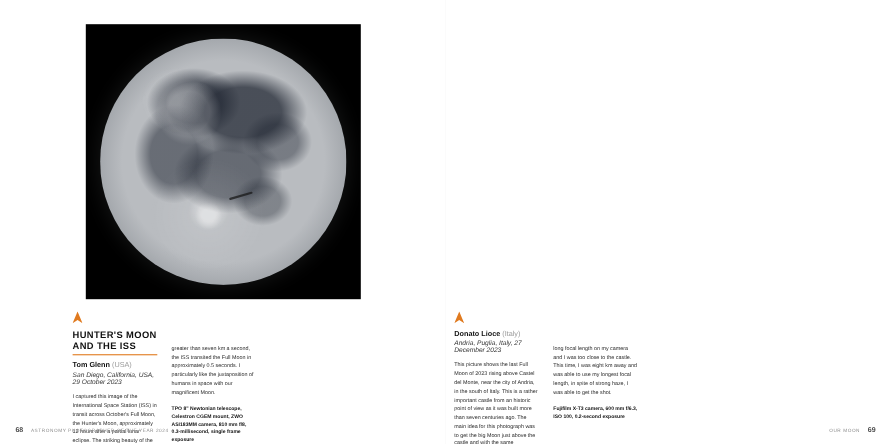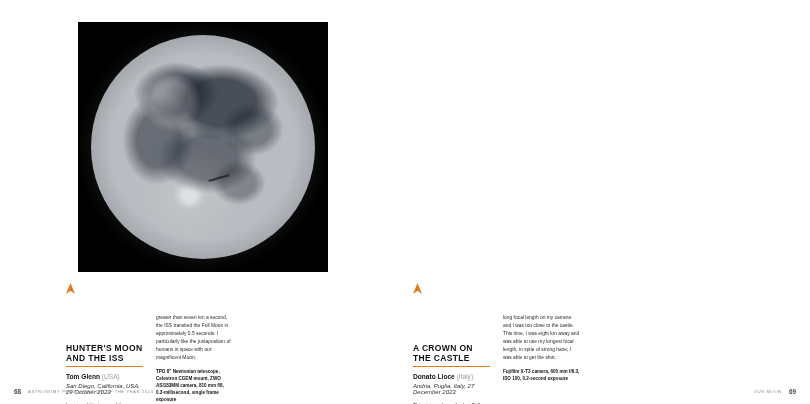--- a/index.html
+++ b/index.html
@@ -37,21 +37,21 @@
     background:
       radial-gradient(circle at 44% 72%, rgba(255,255,255,.34) 0 3%, rgba(255,255,255,.10) 6%, rgba(255,255,255,0) 26%),
       radial-gradient(circle at 30% 25%, rgba(255,255,255,.18) 0 2%, rgba(255,255,255,0) 13%);}
   .iss{position:absolute;left:52%;top:62%;width:22px;height:2px;background:rgba(25,25,25,.75);
     transform:rotate(-16deg);border-radius:1px;}
 
   
   .caret{width:9px;height:11px;color:#e07a1f;font-size:11px;line-height:11px;font-weight:700;}
   .caret svg{display:block;}
   .title{font-size:8.5px;font-weight:700;letter-spacing:.35px;color:#111;
-    text-transform:uppercase;border-bottom:1.4px solid #e07a1f;padding-bottom:3px;display:inline-block;margin-top:44px;}
+    text-transform:uppercase;border-bottom:1.4px solid #e07a1f;padding-bottom:3px;display:inline-block;}
   .author{font-size:6.6px;font-weight:700;color:#111;margin-top:6px;}
   .author .cc{font-weight:400;color:#9a9a9a;}
   .loc{font-size:6px;font-style:italic;color:#333;margin-top:3px;}
   .body{font-size:4.9px;line-height:1.62;color:#2b2b2b;text-align:left;margin-top:7px;}
   .body p{margin:0 0 5px 0;}
   .tech{font-size:4.6px;line-height:1.55;font-weight:700;color:#111;margin-top:6px;}
 
   .colwrap{position:absolute;display:flex;gap:13px;}
   .colw{width:77px;}
 
@@ -114,23 +114,20 @@
 
   <div class="page">
 
     <div class="colwrap" style="left:8px;top:283px;width:262px;">
       <div class="colw">
         <div class="caret">
           <svg viewBox="0 0 10 12" width="9" height="11" aria-hidden="true">
             <path d="M5 0 L10 12 L5 8.6 L0 12 Z" fill="#e07a1f"></path>
           </svg>
         </div>
-        <div style="margin-top:5px;">
-          <span class="title">A CROWN ON THE CASTLE</span>
-        </div>
         <div class="author">
           <span>Donato Lioce</span>
           <span class="cc">(Italy)</span>
         </div>
         <div class="loc">Andria, Puglia, Italy, 27 December 2023</div>
         <div class="body">
           <p>This picture shows the last Full Moon of 2023 rising above Castel del Monte, near the city of Andria, in the south of Italy. This is a rather important castle from an historic point of view as it was built more than seven centuries ago. The main idea for this photograph was to get the big Moon just above the castle and with the same dimensions, to make it look as though the castle was being crowned. I had been looking to get this shot for a few years. Two years ago I got very close, but I did not have a very</p>
         </div>
       </div>
 

